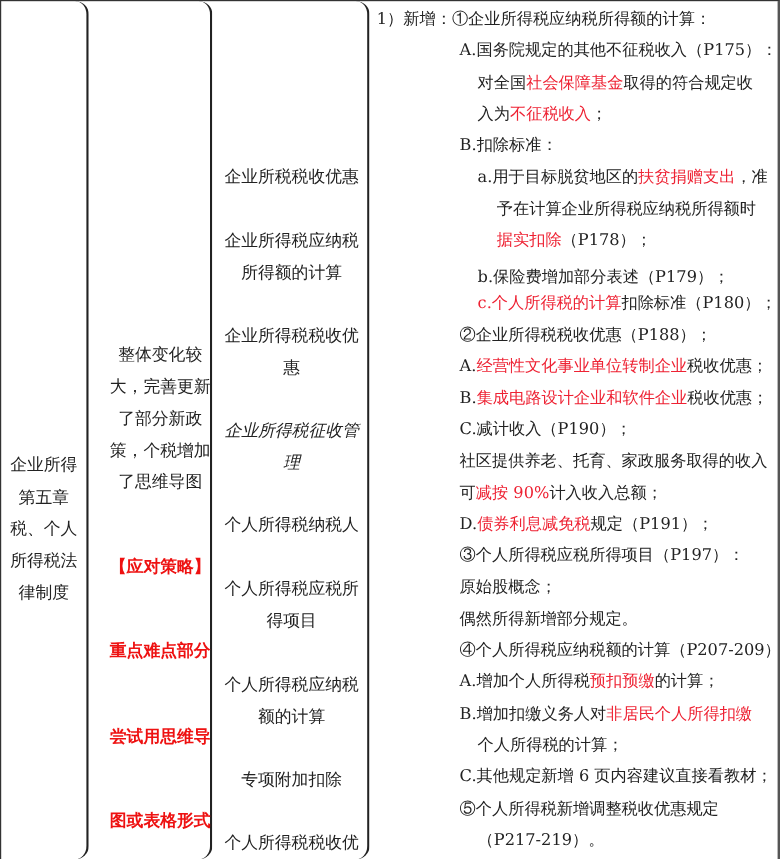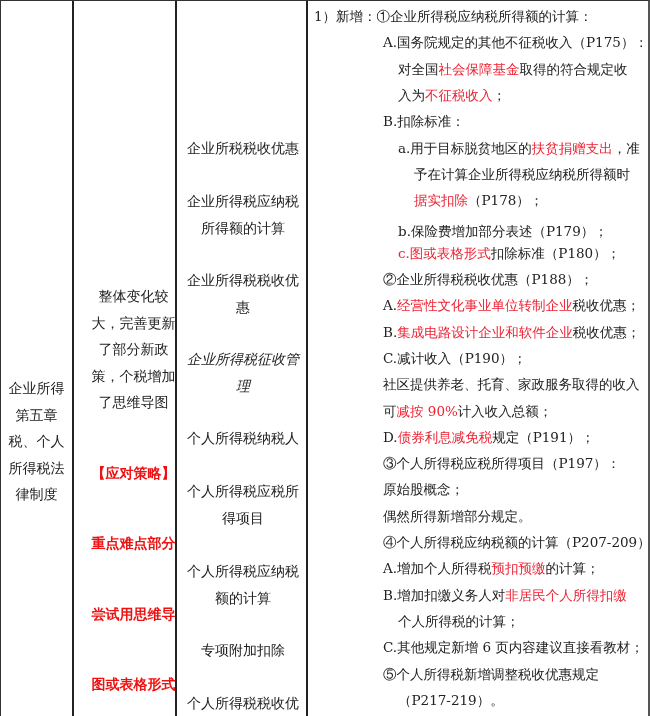--- a/index.html
+++ b/index.html
@@ -6,21 +6,21 @@
     body {
       width: 650px; height: 716px; overflow: hidden; position: relative;
       font-family: "DejaVu Serif", "Liberation Serif", serif;
       color: #222222;
     }
     .table {
       position: absolute; left: 0; top: 0; width: 650px; height: 716px;
       border-top: 1.5px solid #333; border-left: 1.5px solid #333; border-right: 2px solid #555;
       box-sizing: border-box;
     }
-    .col { position: absolute; top: 0; bottom: 0; box-sizing: border-box; }
+    .col { position: absolute; top: 0; bottom: 0; box-sizing: border-box; border-radius: 11px; }
     .col1 { left: 0; width: 73px; border-right: 2px solid #222; }
     .col2 { left: 73px; width: 103px; border-right: 2px solid #222; }
     .col3 { left: 176px; width: 131px; border-right: 2px solid #222; padding-left: 44px; }
     .col4 { left: 307px; right: 0; }
 
     .chapter {
       position: absolute; left: 0; width: 71px; top: 374px;
       text-align: center; font-size: 14px; line-height: 26.5px;
     }
     .summary {
@@ -108,21 +108,21 @@
     <div class="detail" id="details">
         <div class="line" style="top: 2px; left: 6px;"><span>1）新增：①企业所得税应纳税所得额的计算：</span></div>
         <div class="line" style="top: 28.3px; left: 75px;"><span>A.国务院规定的其他不征税收入（P175）：</span></div>
         <div class="line" style="top: 54.6px; left: 90px;"><span>对全国</span><span class="hl">社会保障基金</span><span>取得的符合规定收</span></div>
         <div class="line" style="top: 80.9px; left: 90px;"><span>入为</span><span class="hl">不征税收入</span><span>；</span></div>
         <div class="line" style="top: 107.2px; left: 75px;"><span>B.扣除标准：</span></div>
         <div class="line" style="top: 133.5px; left: 90px;"><span>a.用于目标脱贫地区的</span><span class="hl">扶贫捐赠支出</span><span>，准</span></div>
         <div class="line" style="top: 159.8px; left: 106px;"><span>予在计算企业所得税应纳税所得额时</span></div>
         <div class="line" style="top: 186.1px; left: 106px;"><span class="hl">据实扣除</span><span>（P178）；</span></div>
         <div class="line" style="top: 217px; left: 90px; text-align: right;"><span>b.保险费增加部分表述（P179）；</span></div>
-        <div class="line" style="top: 238.7px; left: 90px;"><span class="hl">c.图或表格形式</span><span>扣除标准（P180）；</span></div>
+        <div class="line" style="top: 238.7px; left: 90px;"><span class="hl">c.个人所得税的计算</span><span>扣除标准（P180）；</span></div>
         <div class="line" style="top: 265px; left: 75px;"><span>②企业所得税税收优惠（P188）；</span></div>
         <div class="line" style="top: 291.3px; left: 75px;"><span>A.</span><span class="hl">经营性文化事业单位转制企业</span><span>税收优惠；</span></div>
         <div class="line" style="top: 317.6px; left: 75px;"><span>B.</span><span class="hl">集成电路设计企业和软件企业</span><span>税收优惠；</span></div>
         <div class="line" style="top: 343.9px; left: 75px;"><span>C.减计收入（P190）；</span></div>
         <div class="line" style="top: 370.2px; left: 75px;"><span>社区提供养老、托育、家政服务取得的收入</span></div>
         <div class="line" style="top: 396.5px; left: 75px;"><span>可</span><span class="hl">减按 90%</span><span>计入收入总额；</span></div>
         <div class="line" style="top: 422.8px; left: 75px;"><span>D.</span><span class="hl">债券利息减免税</span><span>规定（P191）；</span></div>
         <div class="line" style="top: 449.1px; left: 75px;"><span>③个人所得税应税所得项目（P197）：</span></div>
         <div class="line" style="top: 475.4px; left: 75px;"><span>原始股概念；</span></div>
         <div class="line" style="top: 501.7px; left: 75px;"><span>偶然所得新增部分规定。</span></div>

